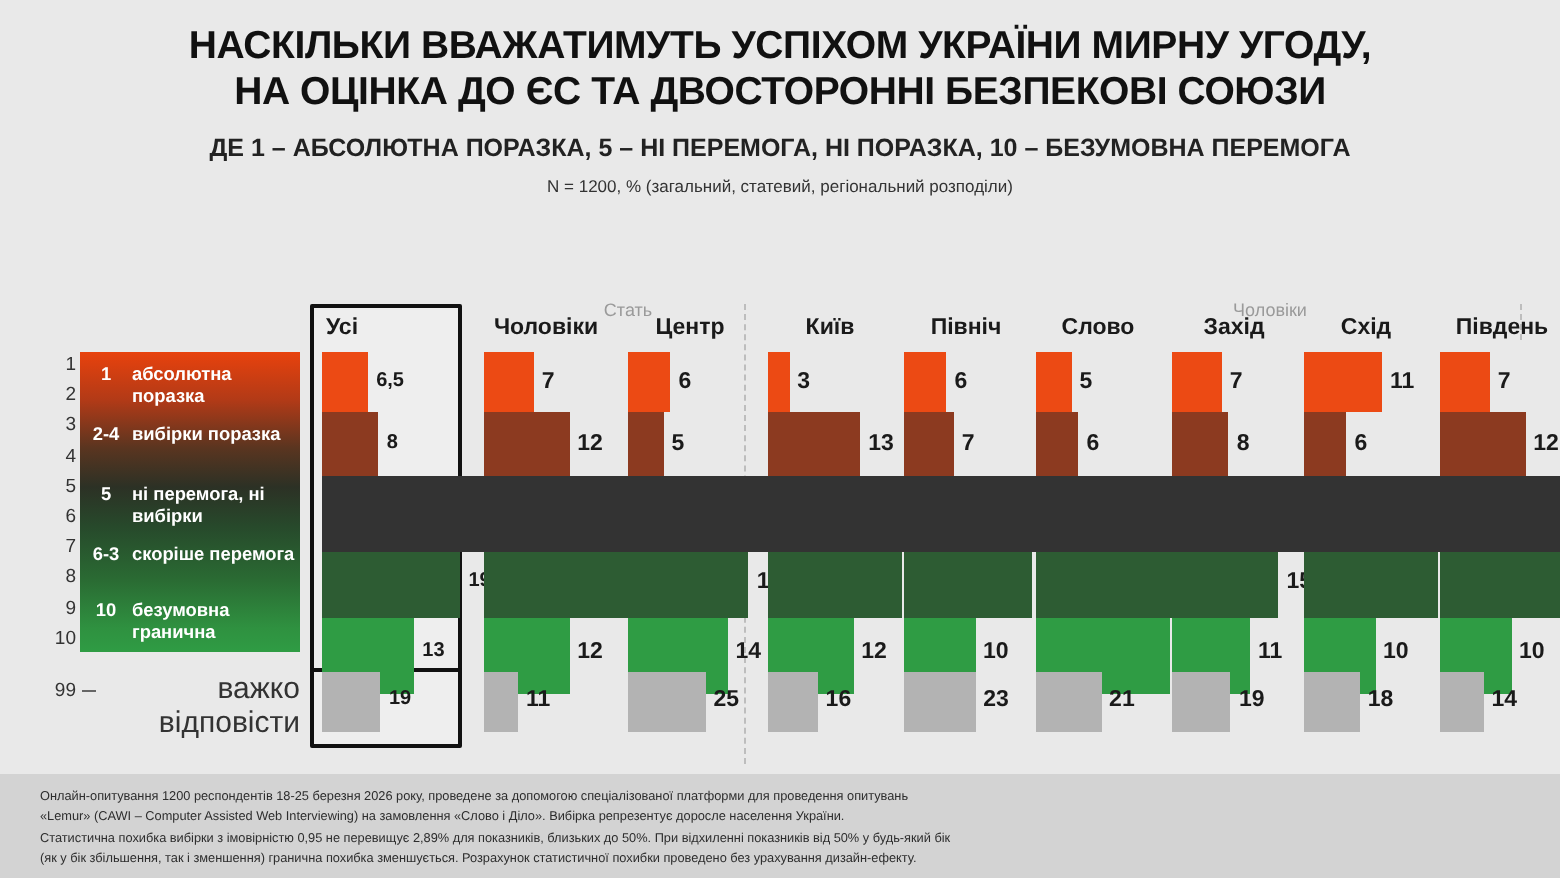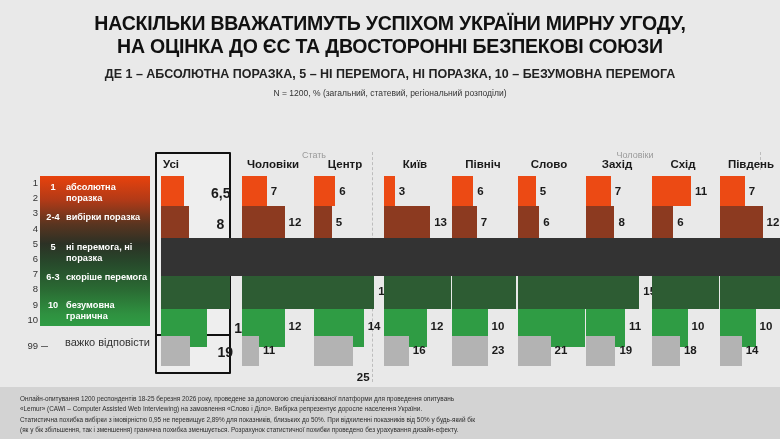--- a/index.html
+++ b/index.html
@@ -52,42 +52,42 @@
       #2a6b33 76%,
       #2f9140 92%,
       #2f9c44 100%);
   }
   .legendbox .row{position:absolute;left:0;width:110px;color:#fff;
     font-size:9.2px;font-weight:bold;line-height:1.22;}
   .legendbox .row .k{position:absolute;left:2px;width:22px;text-align:center;}
   .legendbox .row .t{position:absolute;left:26px;width:84px;}
   .legend-hard{
     position:absolute;left:40px;top:186px;width:110px;
-    font-size:11px;color:#333;text-align:right;
+    font-size:15px;color:#333;text-align:right;
   }
 
   
   .col{position:absolute;top:0;width:74px;}
   .col .colname{
     position:absolute;top:8px;left:0;width:74px;text-align:center;
     font-size:11.5px;font-weight:bold;color:#1a1a1a;
   }
   .col.all .colname{text-align:left;padding-left:8px;width:66px;}
   .allbox{
     position:absolute;left:155px;top:2px;width:72px;height:180px;
     border:2px solid #111;background:rgba(255,255,255,0.25);
     border-radius:1px;
   }
   .bars{position:absolute;top:26px;left:0;width:74px;height:152px;}
   .barrow{position:absolute;left:0;width:74px;}
   .bar{position:absolute;left:6px;top:0;}
   .val{position:absolute;font-size:11.5px;font-weight:bold;color:#1a1a1a;
         line-height:1;}
   .val.inside{color:#ffffff;}
-  .col.all .val{font-size:14px;margin-left:23px;}
+  .col.all .val{font-size:10px;}
   .hard{position:absolute;top:186px;left:0;width:74px;height:34px;}
   .hard .bar{background:#b3b3b3;}
 
   
   .footer{
     position:absolute;left:0;bottom:0;width:780px;height:52px;
     background:#d3d3d3;
   }
   .foot-text{
     position:absolute;left:20px;top:7px;width:590px;
@@ -142,21 +142,21 @@
       <div class="row" style="top: 6px;">
         <span class="k">1</span>
         <span class="t">абсолютна поразка</span>
       </div>
       <div class="row" style="top: 36px;">
         <span class="k">2-4</span>
         <span class="t">вибірки поразка</span>
       </div>
       <div class="row" style="top: 66px;">
         <span class="k">5</span>
-        <span class="t">ні перемога, ні поразка</span>
+        <span class="t">ні перемога, ні вибірки</span>
       </div>
       <div class="row" style="top: 96px;">
         <span class="k">6-3</span>
         <span class="t">скоріше перемога</span>
       </div>
       <div class="row" style="top: 124px;">
         <span class="k">10</span>
         <span class="t">безумовна гранична</span>
       </div>
     </div>
@@ -243,21 +243,21 @@
             <div class="bar" style="width: 60.35px; height: 33px; background: rgb(45, 92, 51);"></div>
             <div class="val" style="left: 70.35px; top: 9.5px;">17</div>
           </div>
           <div class="barrow" style="top: 133px;">
             <div class="bar" style="width: 49.7px; height: 38px; background: rgb(47, 156, 68);"></div>
             <div class="val" style="left: 59.7px; top: 12px;">14</div>
           </div>
         </div>
         <div class="hard">
           <div class="bar" style="width: 38.75px; height: 30px;"></div>
-          <div class="val" style="left: 48.75px; top: 9px; margin-top: 27px;">25</div>
+          <div class="val" style="left: 48.75px; top: 9px;">25</div>
         </div>
       </div>
       <div class="col" style="left: 378px;">
         <div class="colname">Київ</div>
         <div class="bars">
           <div class="barrow" style="top: 0px;">
             <div class="bar" style="width: 10.65px; height: 30px; background: rgb(236, 74, 20);"></div>
             <div class="val" style="left: 20.65px; top: 10px;">3</div>
           </div>
           <div class="barrow" style="top: 30px;">

